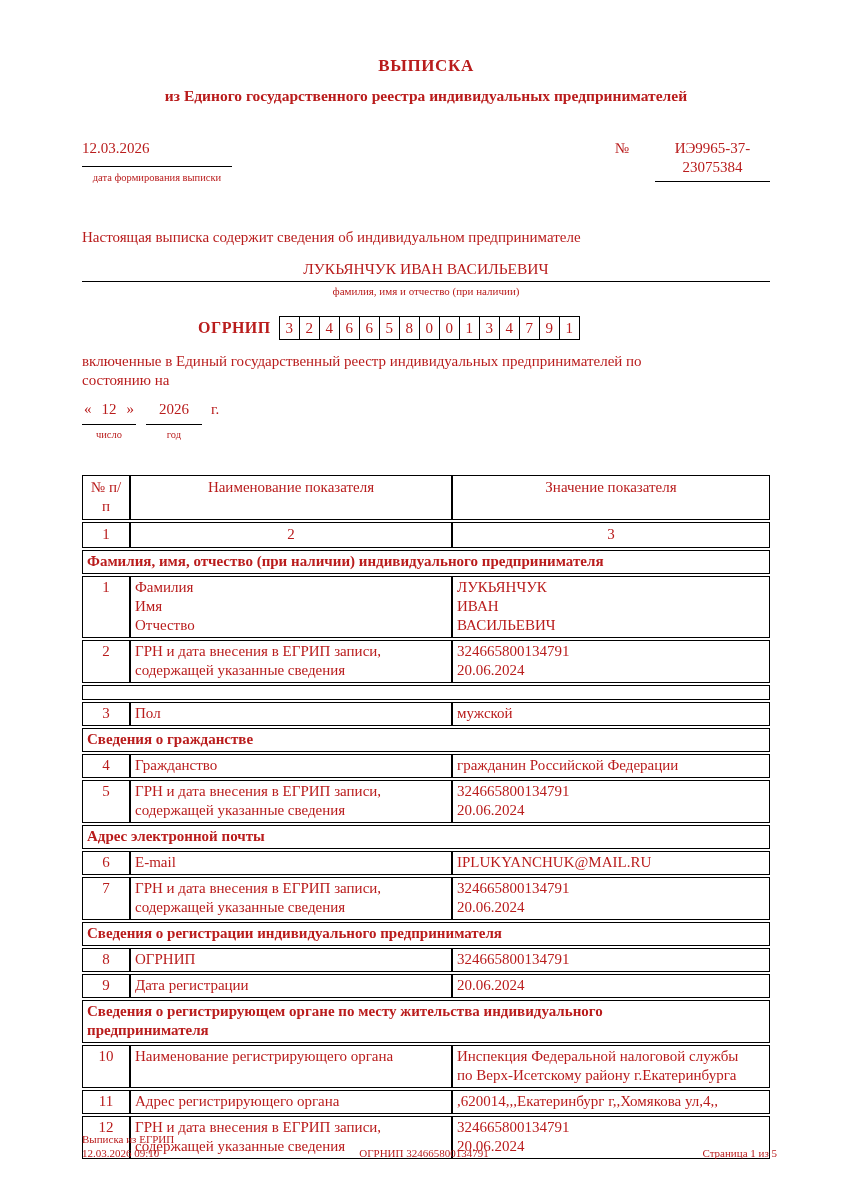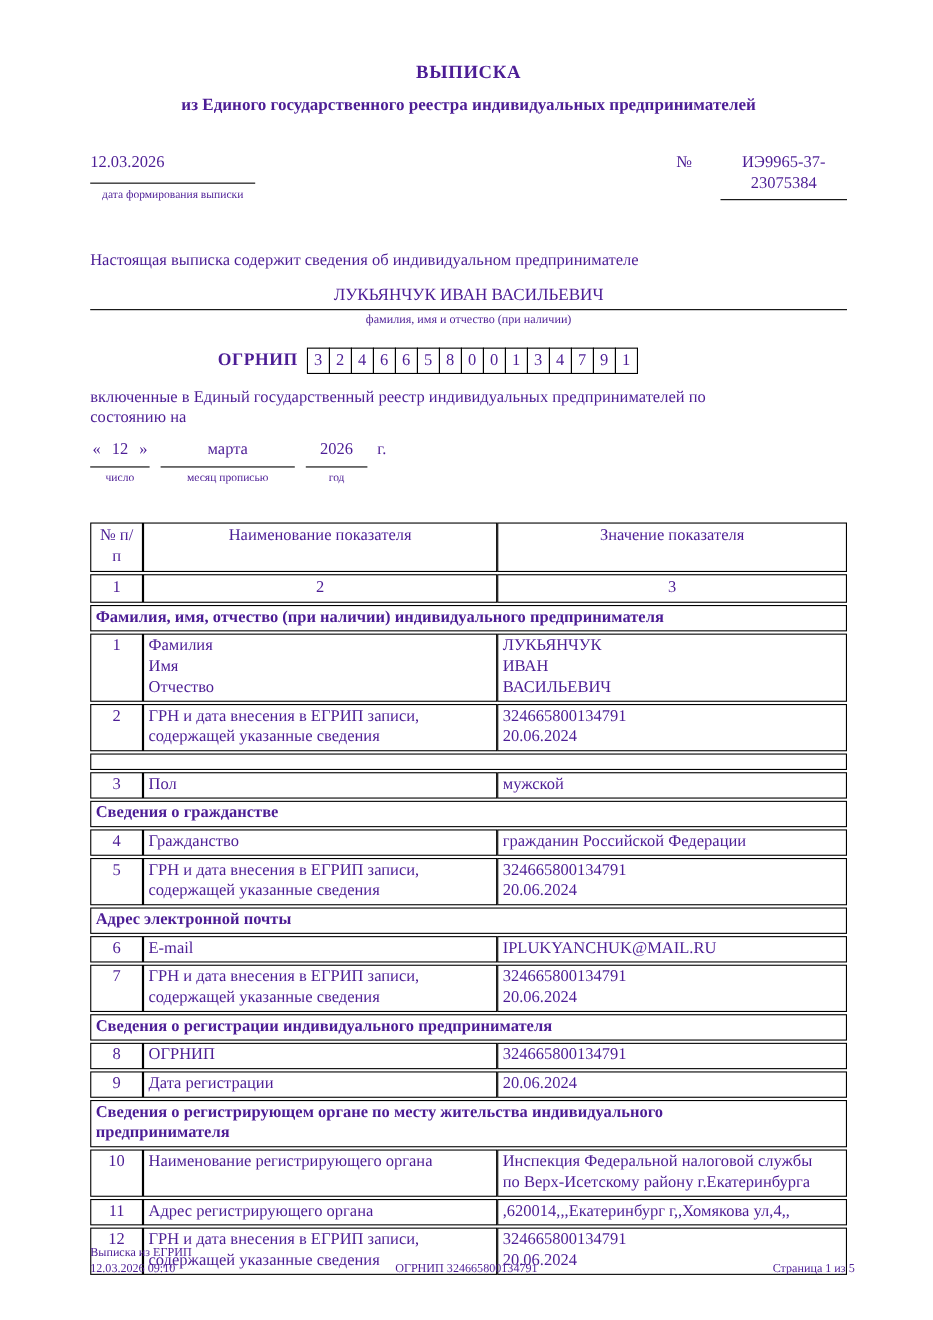--- a/index.html
+++ b/index.html
@@ -1,21 +1,21 @@
 <!DOCTYPE html>
 <html><head>
 <meta charset="utf-8">
 <style>
   html, body { margin: 0; padding: 0; background: #fff; }
   .page {
     position: relative;
     width: 848px;
     height: 1200px;
     background: #fff;
-    color: #4c1d95;
+    color: #b91c1c;
     font-family: "Liberation Serif", serif;
     overflow: hidden;
   }
   .content { position: absolute; left: 82px; top: 0; width: 688px; }
 
   .title {
     margin-top: 55px;
     text-align: center;
     font-size: 17px;
     font-weight: bold;
@@ -147,24 +147,20 @@
 
     <div class="asof-row">
       <div class="asof-field asof-day">
         <div class="asof-value">
           <span>«</span>
           <span>12</span>
           <span>»</span>
         </div>
         <div class="asof-caption">число</div>
       </div>
-      <div class="asof-field asof-month">
-        <div class="asof-value">марта</div>
-        <div class="asof-caption">месяц прописью</div>
-      </div>
       <div class="asof-field asof-year">
         <div class="asof-value">2026</div>
         <div class="asof-caption">год</div>
       </div>
       <div class="asof-suffix">г.</div>
     </div>
 
     <table class="main-table">
       <colgroup>
           <col class="col-num">

